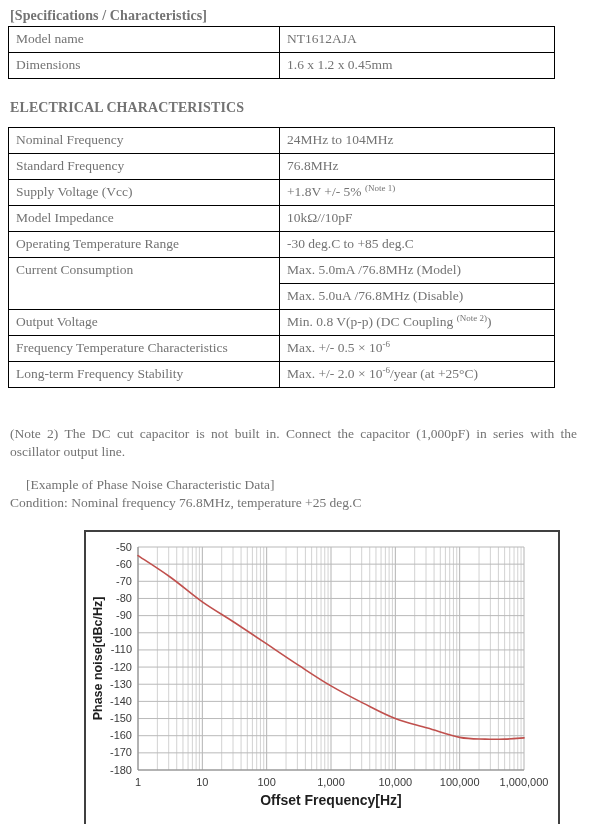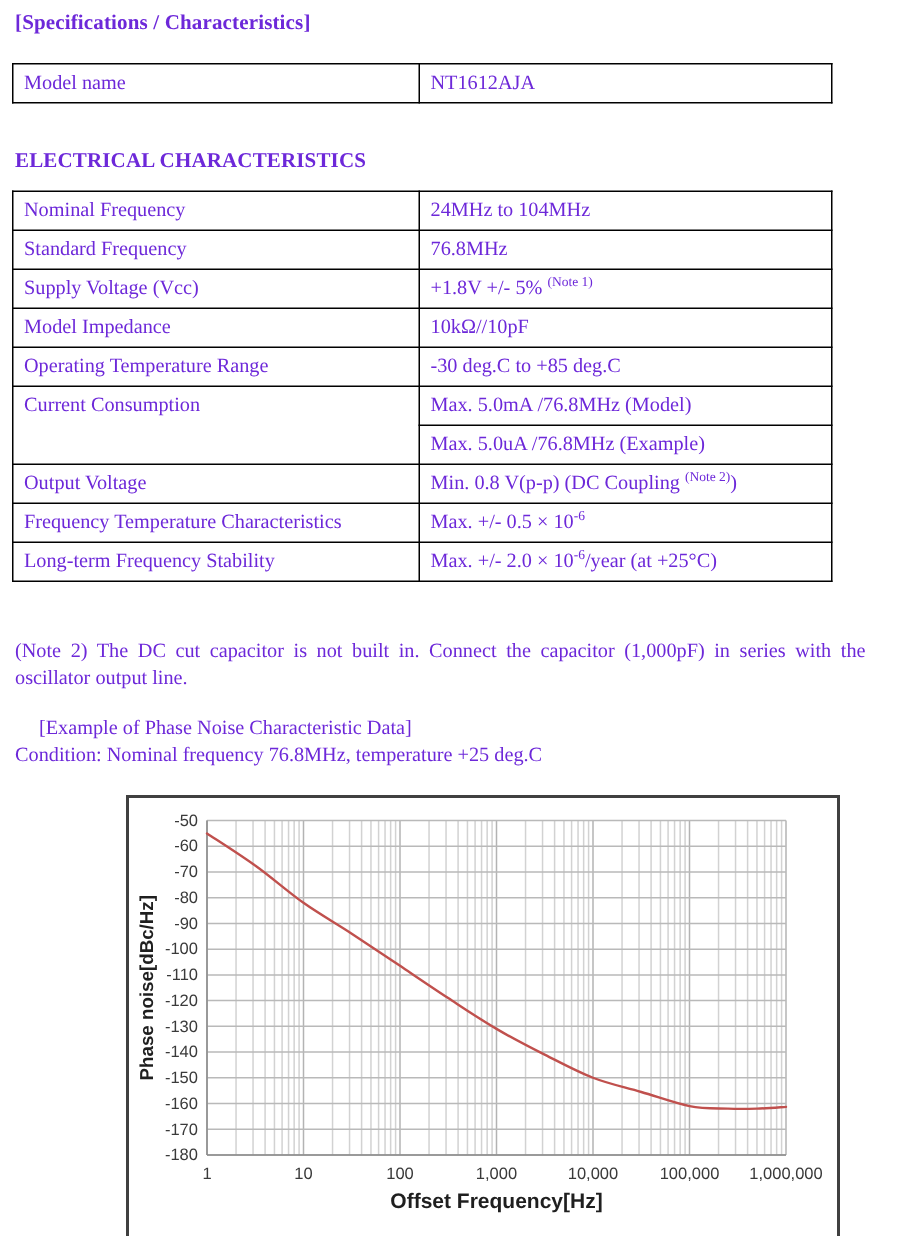--- a/index.html
+++ b/index.html
@@ -1,18 +1,18 @@
 <!DOCTYPE html>
 <html><head>
 <meta charset="utf-8">
 <style>
   html,body{margin:0;padding:0;background:#ffffff;}
   .page{
     position:relative;width:613px;height:824px;background:#ffffff;overflow:hidden;
-    font-family:"Liberation Serif",serif;color:#6d28d9;
+    font-family:"Liberation Serif",serif;color:#737373;
   }
   .abs{position:absolute;}
   .h-bold{font-weight:bold;font-size:14px;letter-spacing:0.1px;}
   table.doc{border-collapse:collapse;table-layout:fixed;width:547px;}
   table.doc td{
     border:1px solid #000;font-size:13.5px;line-height:17px;
     padding:3px 7px 2px 7px;height:20px;vertical-align:top;overflow:hidden;white-space:nowrap;
   }
   td.c-label{width:256px;}
   .sup{font-size:9px;vertical-align:super;line-height:0;}
@@ -24,26 +24,30 @@
   }
   .chartbox svg{display:block;}
 </style>
 </head>
 <body>
 
 <div class="page">
 
   <div class="abs h-bold" style="left:10px;top:8px;">[Specifications / Characteristics]</div>
 
-  <table class="doc abs" style="left:8px;top:42px;padding-left:12px;">
+  <table class="doc abs" style="left:8px;top:26px;padding-left:12px;">
     <tbody id="spec-tbody">
         <tr>
           <td class="c-label" rowspan="1">Model name</td>
           <td><span>NT1612AJA</span></td>
         </tr>
+        <tr>
+          <td class="c-label" rowspan="1">Dimensions</td>
+          <td><span>1.6 x 1.2 x 0.45mm</span></td>
+        </tr>
       </tbody>
   </table>
 
   <div class="abs h-bold" style="left:10px;top:100px;">ELECTRICAL CHARACTERISTICS</div>
 
   <table class="doc abs" style="left:8px;top:127px;padding-left:28px;">
     <tbody id="elec-tbody">
         <tr>
           <td class="c-label" rowspan="1">Nominal Frequency</td>
           <td><span>24MHz to 104MHz</span></td>
@@ -62,21 +66,21 @@
         </tr>
         <tr>
           <td class="c-label" rowspan="1">Operating Temperature Range</td>
           <td><span>-30 deg.C to +85 deg.C</span></td>
         </tr>
         <tr>
           <td class="c-label" rowspan="2">Current Consumption</td>
           <td><span>Max. 5.0mA /76.8MHz (Model)</span></td>
         </tr>
         <tr>
-          <td><span>Max. 5.0uA /76.8MHz (Example)</span></td>
+          <td><span>Max. 5.0uA /76.8MHz (Disable)</span></td>
         </tr>
         <tr>
           <td class="c-label" rowspan="1">Output Voltage</td>
           <td><span>Min. 0.8 V(p-p) (DC Coupling </span><span class="sup">(Note 2)</span><span>)</span></td>
         </tr>
         <tr>
           <td class="c-label" rowspan="1">Frequency Temperature Characteristics</td>
           <td><span>Max. +/- 0.5 × 10</span><span class="sup">-6</span></td>
         </tr>
         <tr>

